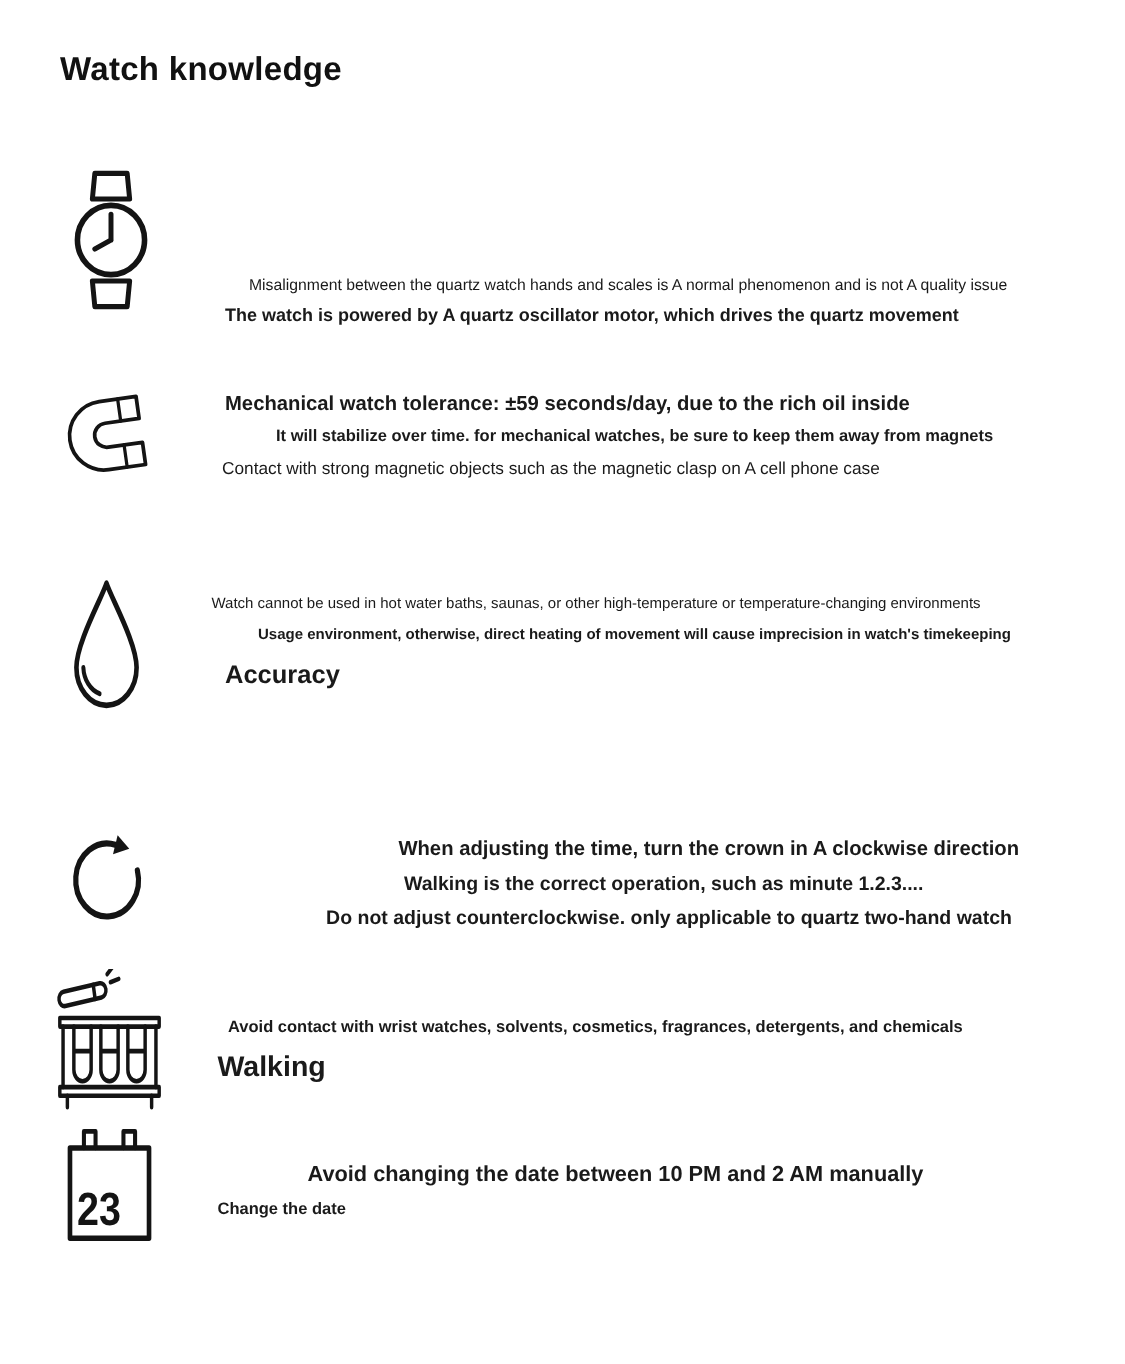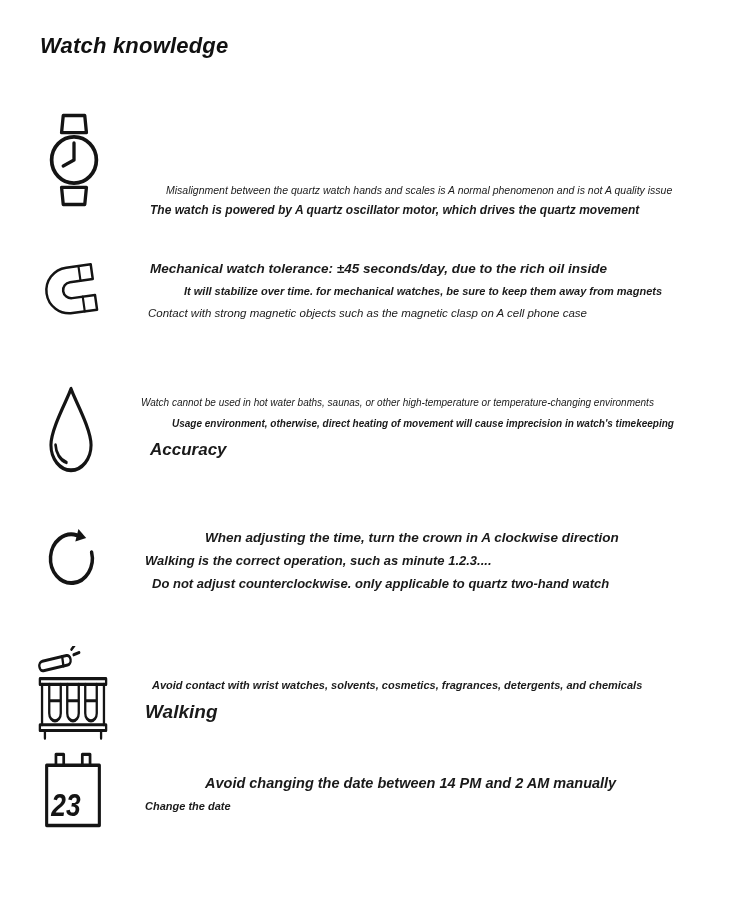--- a/index.html
+++ b/index.html
@@ -1,21 +1,21 @@
 <!DOCTYPE html>
 <html><head>
 <meta charset="utf-8">
 <style>
   html,body{margin:0;padding:0;}
   body{
     width:750px;height:909px;background:#ffffff;
     font-family:"Liberation Sans",sans-serif;color:#1a1a1a;
     position:relative;overflow:hidden;
   }
-  .page{position:relative;width:750px;height:678px;background:#fff;font-style:italic;}
+  .page{position:relative;width:750px;height:678px;background:#fff;}
   .title{
     position:absolute;left:40px;top:33px;margin:0;
     font-size:22px;font-weight:700;letter-spacing:.2px;color:#111;
   }
   section{position:absolute;left:0;width:750px;}
   .icon{position:absolute;}
   .icon svg{display:block;}
   .stroke{fill:none;stroke:#141414;stroke-linecap:round;stroke-linejoin:round;}
   .txt{position:absolute;left:140px;width:600px;}
   .line{display:block;line-height:1.15;white-space:nowrap;color:#1a1a1a;}
@@ -46,41 +46,41 @@
   <section style="top:259px;height:85px;">
     <div class="icon" style="left:42px;top:3px;">
       <svg width="62" height="57" viewBox="0 0 100 92" preserveAspectRatio="none">
         <g transform="rotate(-8 50 45)">
           <path class="stroke" stroke-width="4" d="M84 8 H44 A37 37 0 0 0 44 82 H84 V58 H47 A13 13 0 0 1 47 32 H84 Z"></path>
           <path class="stroke" stroke-width="3.5" d="M64 8 V32 M64 58 V82"></path>
         </g>
       </svg>
     </div>
     <div class="txt" style="top:2px;">
-      <span class="line" style="font-size:13.5px;font-weight:700;margin:0 0 8px 10px;">Mechanical watch tolerance: ±45 seconds/day, due to the rich oil inside</span>
+      <span class="line" style="font-size:13.5px;font-weight:700;margin:0 0 8px 10px;">Mechanical watch tolerance: ±59 seconds/day, due to the rich oil inside</span>
       <span class="line" style="font-size:11px;font-weight:700;margin:0 0 10px 17px;padding-left:27px;">It will stabilize over time. for mechanical watches, be sure to keep them away from magnets</span>
       <span class="line" style="font-size:11.5px;font-weight:400;margin:0 0 0 8px;">Contact with strong magnetic objects such as the magnetic clasp on A cell phone case</span>
     </div>
   </section>
 
   <section style="top:381px;height:100px;">
     <div class="icon" style="left:44px;top:3px;">
       <svg width="54" height="92" viewBox="0 0 70 95" preserveAspectRatio="none">
         <path class="stroke" stroke-width="4" d="M35 5 C31 15 9 46 9 63 A26 26 0 0 0 61 63 C61 46 39 15 35 5 Z"></path>
         <path class="stroke" stroke-width="3.5" d="M15 63 A20 20 0 0 0 29 81"></path>
       </svg>
     </div>
     <div class="txt" style="top:16px;">
       <span class="line" style="font-size:10px;font-weight:400;margin:0 0 9px 1px;">Watch cannot be used in hot water baths, saunas, or other high-temperature or temperature-changing environments</span>
       <span class="line" style="font-size:10px;font-weight:700;margin:0 0 11px 8px;padding-left:24px;">Usage environment, otherwise, direct heating of movement will cause imprecision in watch's timekeeping</span>
       <span class="line" style="font-size:17px;font-weight:700;margin:0 0 0 10px;">Accuracy</span>
     </div>
   </section>
 
-  <section style="top:516px;height:95px;">
+  <section style="top:544px;height:95px;text-align:center;">
     <div class="icon" style="left:42px;top:3px;">
       <svg width="62" height="72" viewBox="0 0 80 80" preserveAspectRatio="none">
         <path class="stroke" stroke-width="4.5" d="M64 37 A27 27 0 1 1 45 18"></path>
         <polygon fill="#141414" points="57,21 43,25 47,11"></polygon>
       </svg>
     </div>
     <div class="txt" style="top:14px;">
       <span class="line" style="font-size:13.5px;font-weight:700;margin:0 0 8px 65px;">When adjusting the time, turn the crown in A clockwise direction</span>
       <span class="line" style="font-size:13px;font-weight:700;margin:0 0 9px 5px;">Walking is the correct operation, such as minute 1.2.3....</span>
       <span class="line" style="font-size:13px;font-weight:700;margin:0 0 4px 12px;">Do not adjust counterclockwise. only applicable to quartz two-hand watch</span>
@@ -113,18 +113,18 @@
 
   <section style="top:744px;height:95px;">
     <div class="icon" style="left:42px;top:3px;">
       <svg width="62" height="84" viewBox="0 0 80 92" preserveAspectRatio="none">
         <rect class="stroke" stroke-width="4" x="6" y="20" width="68" height="66"></rect>
         <path class="stroke" stroke-width="3.5" d="M18 20 V8 H28 V20 M52 20 V8 H62 V20"></path>
         <text class="cal-day" x="12" y="76">23</text>
       </svg>
     </div>
     <div class="txt" style="top:31px;">
-      <span class="line" style="font-size:14.5px;font-weight:700;margin:0 0 8px 65px;">Avoid changing the date between 14 PM and 2 AM manually</span>
+      <span class="line" style="font-size:14.5px;font-weight:700;margin:0 0 8px 65px;">Avoid changing the date between 10 PM and 2 AM manually</span>
       <span class="line" style="font-size:11px;font-weight:700;margin:0 0 0 5px;">Change the date</span>
     </div>
   </section>
 
 </div>
 
 </body></html>

